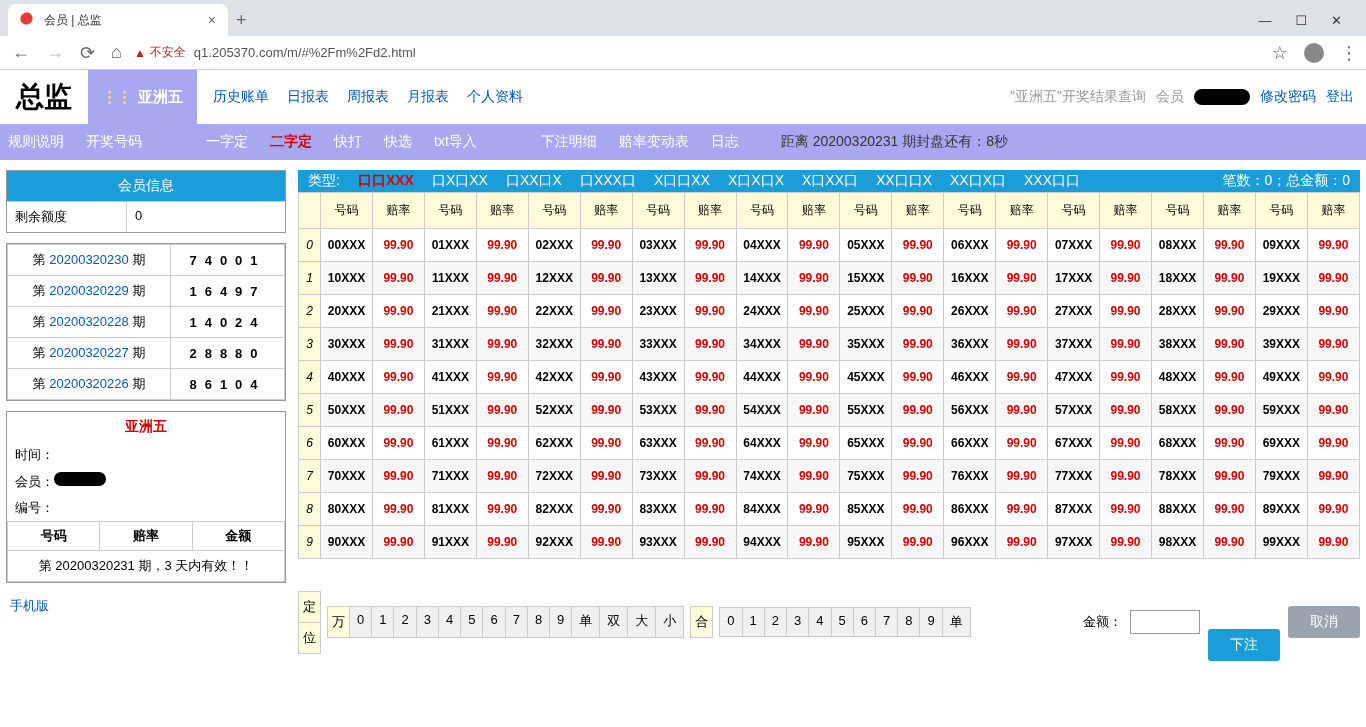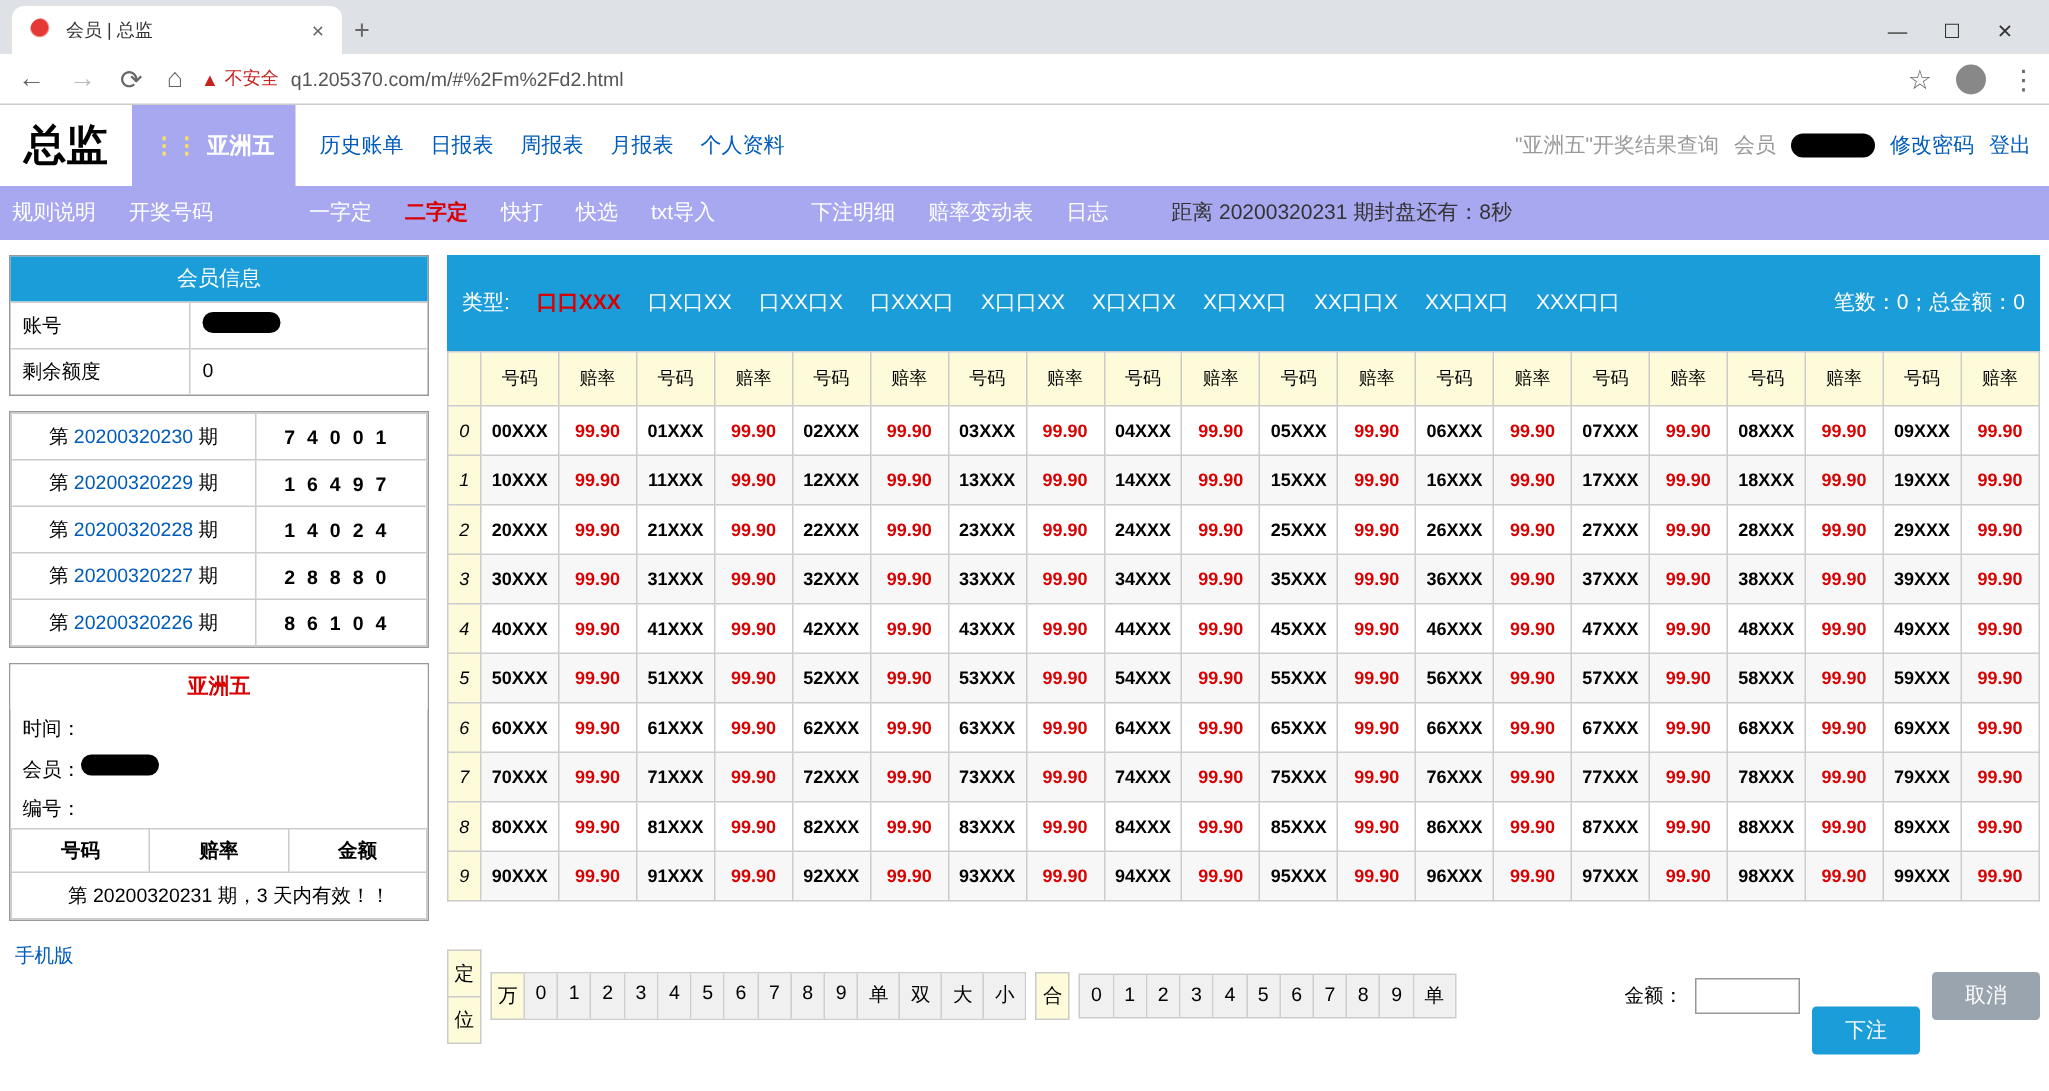--- a/index.html
+++ b/index.html
@@ -57,26 +57,26 @@
 .draw-table th, .draw-table td { border: 1px solid #ccc; padding: 6px 4px; text-align: center; font-size: 13px; }
 .draw-table th { background: #fff; font-weight: 400; }
 .draw-table .period-link { color: #005bbb; }
 .draw-table .refresh { color: #005bbb; cursor: pointer; }
 .draw-table .digits { letter-spacing: 8px; font-weight: 700; }
 
 .panel-hd.red { background: #fff; color: #d80000; font-weight: 700; }
 .info-line { padding: 4px 8px; font-size: 13px; }
 .mini-table { width: 100%; border-collapse: collapse; }
 .mini-table th, .mini-table td { border: 1px solid #ccc; padding: 5px; text-align: center; font-size: 13px; }
-.note-row td { text-align: right; padding: 6px 24px; }
+.note-row td { text-align: center; padding: 6px 24px; }
 
 .mobile-link { color: #005bbb; cursor: pointer; padding: 4px; }
 
 
-.type-bar { background: #1b9dd9; color: #fff; padding: 23px 10px; font-size: 14px; display: flex; align-items: center; gap: 18px; white-space: nowrap; overflow: hidden; }
+.type-bar { background: #1b9dd9; color: #fff; padding: 2px 10px; font-size: 14px; display: flex; align-items: center; gap: 18px; white-space: nowrap; overflow: hidden; }
 .type-bar .active-type { color: #d80000; font-weight: 700; }
 .type-bar .stats { margin-left: auto; }
 
 .bet-table { width: 100%; border-collapse: collapse; table-layout: fixed; }
 .bet-table th, .bet-table td { border: 1px solid #ccc; padding: 9px 2px; text-align: center; font-size: 12px; }
 .bet-table thead th { background: #fdfbd9; font-weight: 400; }
 .bet-table .row-idx { background: #fdfbd9; width: 22px; font-style: italic; }
 .bet-table .code { font-weight: 700; }
 .bet-table .rate { color: #d80000; font-weight: 700; }
 .bet-table tbody tr:nth-child(odd) { background: #fff; }
@@ -162,24 +162,20 @@
     <span>赔率变动表</span>
     <span>日志</span>
     <span class="countdown">距离 20200320231 期封盘还有：8秒</span>
   </div>
 
 <div class="main">
 
   <div class="sidebar">
     <div class="panel">
       <div class="panel-hd">会员信息</div>
-      <div class="kv-row">
-        <div class="k">账号</div>
-        <div class="v"><span class="blk2"></span></div>
-      </div>
       <div class="kv-row">
         <div class="k">剩余额度</div>
         <div class="v">0</div>
       </div>
     </div>
 
     <div class="panel">
       <table class="draw-table" id="draw-table">
           <tbody>
             <tr>

